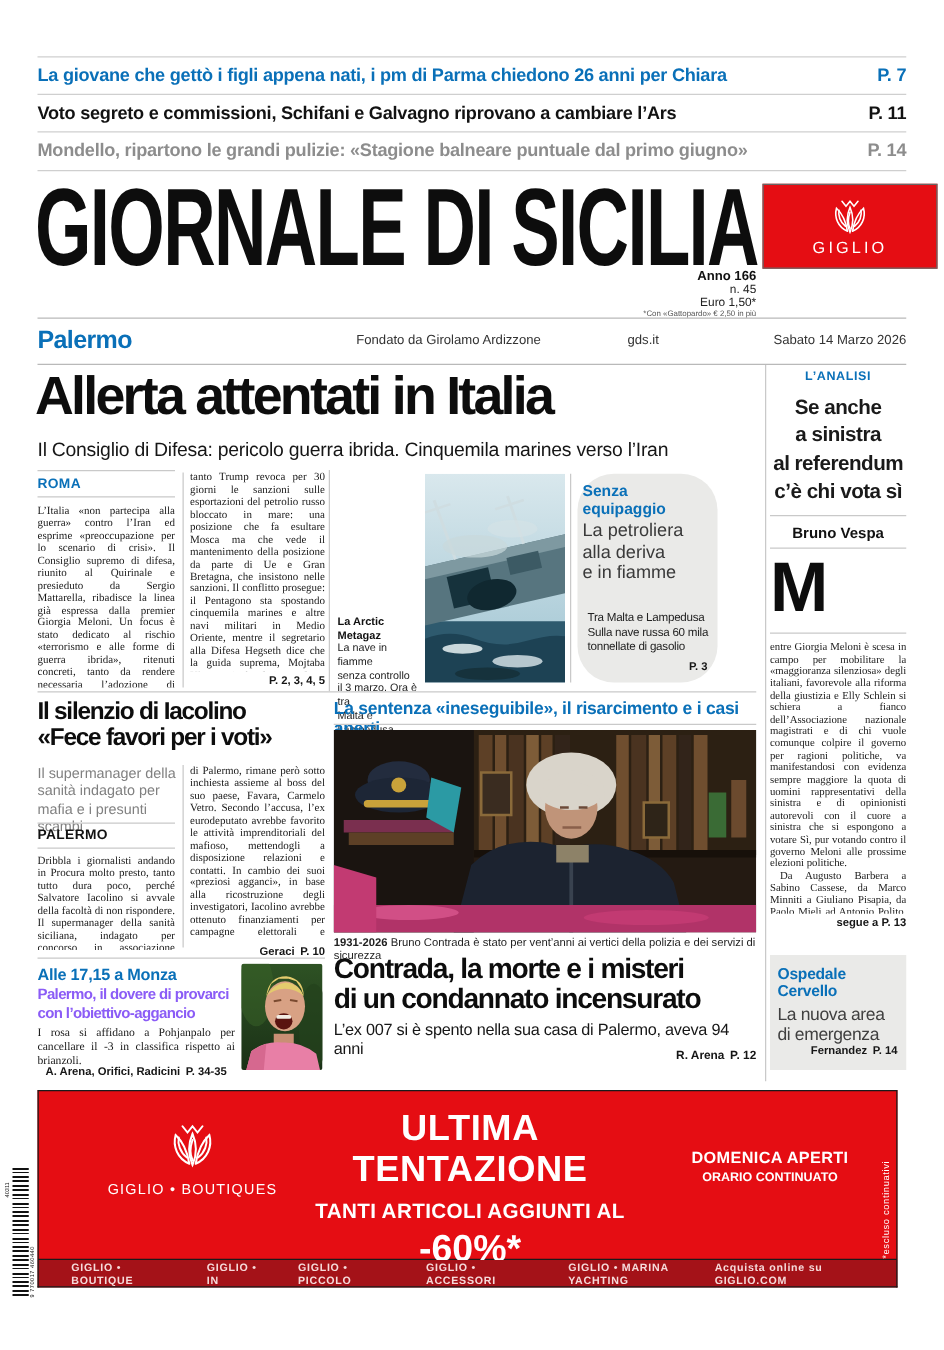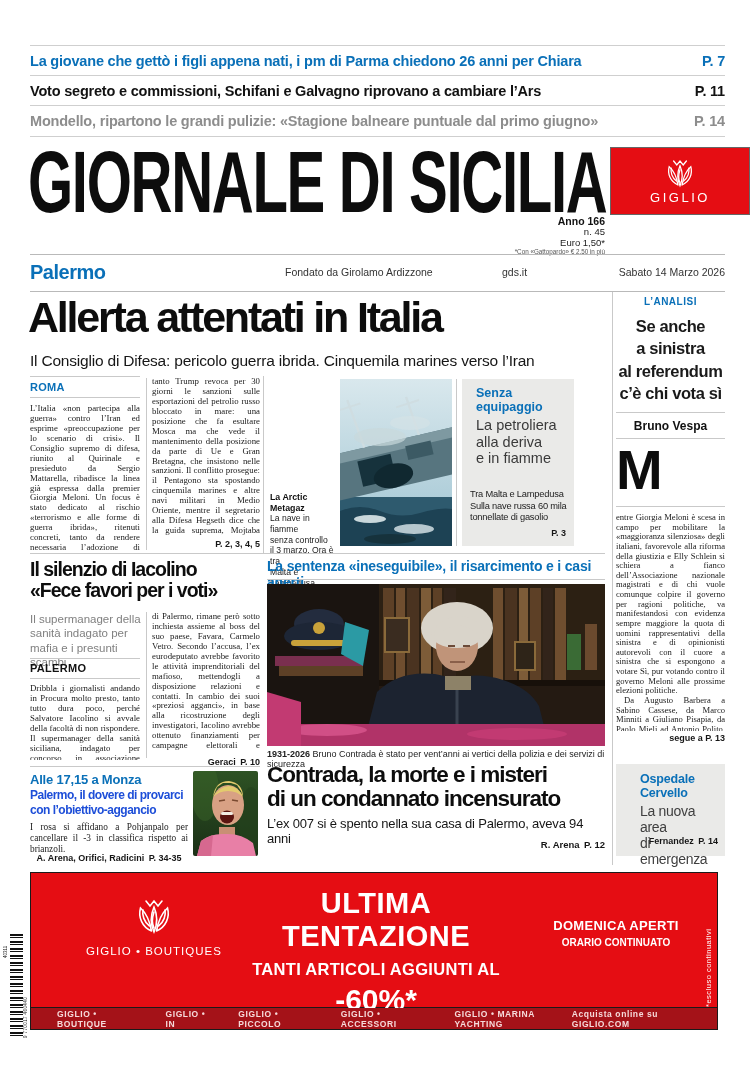--- a/index.html
+++ b/index.html
@@ -134,21 +134,21 @@
     </g>
     <ellipse cx="40" cy="58" rx="26" ry="9" fill="#c9d8dc" opacity="0.7"></ellipse>
     <ellipse cx="70" cy="44" rx="20" ry="7" fill="#d6e2e6" opacity="0.6"></ellipse>
     <path d="M0 132 Q20 124 40 132 T80 134 T112 130 V167 H0 Z" fill="#1d4254"></path>
     <ellipse cx="30" cy="140" rx="16" ry="4" fill="#e8f1f3" opacity="0.85"></ellipse>
     <ellipse cx="74" cy="150" rx="20" ry="5" fill="#dde9ec" opacity="0.8"></ellipse>
     <ellipse cx="50" cy="160" rx="26" ry="5" fill="#16323c"></ellipse>
   </svg>
   <div class="vrule" style="left:456px;top:379px;height:167px;"></div>
 
-  <div class="abs graybox" style="left:462px;top:379px;width:112px;height:167px;box-sizing:border-box;padding:7px 14px;">
+  <div class="abs graybox" style="left:462px;top:379px;width:112px;height:167px;box-sizing:border-box;padding:7px 4px;border-radius:29px;">
     <div class="kicker" style="font-size:12.5px;">Senza equipaggio</div>
     <div class="pre" style="font-size:14.5px;line-height:1.15;color:#3a3a3a;margin-top:3px;">La petroliera
 alla deriva
 e in fiamme</div>
     <div class="pre" style="position:absolute;left:8px;bottom:22px;font-size:9.3px;line-height:1.25;color:#222;letter-spacing:-0.2px;">Tra Malta e Lampedusa
 Sulla nave russa 60 mila
 tonnellate di gasolio</div>
     <div class="byl pgray" style="position:absolute;right:8px;bottom:8px;">P. 3</div>
   </div>
 
@@ -240,33 +240,33 @@
   <div class="abs" style="left:616px;top:419px;width:109px;text-align:center;font-size:12px;font-weight:800;">Bruno Vespa</div>
   <div class="hrule" style="left:616px;top:438px;width:109px;"></div>
   <div class="abs" style="left:616px;top:442px;font-size:56px;font-weight:900;line-height:56px;color:#0d0d0d;">M</div>
   <div class="hrule" style="left:616px;top:506px;width:109px;"></div>
   <div class="abs serif" style="left:616px;top:513px;width:109px;height:218px;overflow:hidden;font-size:8.6px;line-height:1.12;color:#1a1a1a;">
     <span>entre Giorgia Meloni è scesa in campo per mobilitare la «maggioranza silenziosa» degli italiani, favorevole alla riforma della giustizia e Elly Schlein si schiera a fianco dell’Associazione nazionale magistrati e di chi vuole comunque colpire il governo per ragioni politiche, va manifestandosi con evidenza sempre maggiore la quota di uomini rappresentativi della sinistra e di opinionisti autorevoli con il cuore a sinistra che si espongono a votare Sì, pur votando contro il governo Meloni alle prossime elezioni politiche.</span>
     <span style="display:block;text-indent:8px;">Da Augusto Barbera a Sabino Cassese, da Marco Minniti a Giuliano Pisapia, da Paolo Mieli ad Antonio Polito. Schlein sostiene giustamente che da tre anni il maggiore partito della sinistra italiana ha cambiato strada.</span>
   </div>
   <div class="abs byl" style="left:616px;top:733px;width:109px;text-align:right;">segue a P. 13</div>
 
-  <div class="abs graybox" style="left:616px;top:764px;width:109px;height:92px;box-sizing:border-box;padding:8px 24px;">
+  <div class="abs graybox" style="left:616px;top:764px;width:109px;height:92px;box-sizing:border-box;padding:8px 6px;">
     <div class="kicker" style="font-size:12.5px;letter-spacing:-0.2px;">Ospedale Cervello</div>
     <div class="pre" style="font-size:14px;line-height:1.15;color:#404040;margin-top:3px;letter-spacing:-0.3px;">La nuova area
 di emergenza</div>
     <div style="position:absolute;right:7px;bottom:8px;">
       <span class="byl">Fernandez</span>
       <span class="byl pgray">P. 14</span>
     </div>
   </div>
 
   <div class="hrule" style="left:30px;top:766px;width:230px;"></div>
   <div class="abs kicker" style="left:30px;top:772px;font-size:13px;letter-spacing:-0.2px;">Alle 17,15 a Monza</div>
-  <div class="abs pre" style="left:30px;top:788px;width:170px;font-size:12px;font-weight:800;line-height:1.25;letter-spacing:-0.5px;color:#1d4ed8;">Palermo, il dovere di provarci
+  <div class="abs pre" style="left:30px;top:788px;width:170px;font-size:12px;font-weight:800;line-height:1.25;letter-spacing:-0.5px;color:#8b5cf6;">Palermo, il dovere di provarci
 con l’obiettivo-aggancio</div>
   <div class="abs serif" style="left:30px;top:822px;width:158px;font-size:9.3px;line-height:1.2;color:#1a1a1a;">I rosa si affidano a Pohjanpalo per cancellare il -3 in classifica rispetto ai brianzoli.</div>
   <div class="abs" style="left:30px;top:847px;width:158px;text-align:center;">
     <span class="byl">A. Arena, Orifici, Radicini</span>
     <span class="byl pgray">P. 34-35</span>
   </div>
   <svg class="abs" style="left:193px;top:771px;" width="65" height="85" viewBox="0 0 65 85">
     <defs>
       <linearGradient id="pitch" x1="0" y1="0" x2="0" y2="1">
         <stop offset="0" stop-color="#2e5224"></stop>

